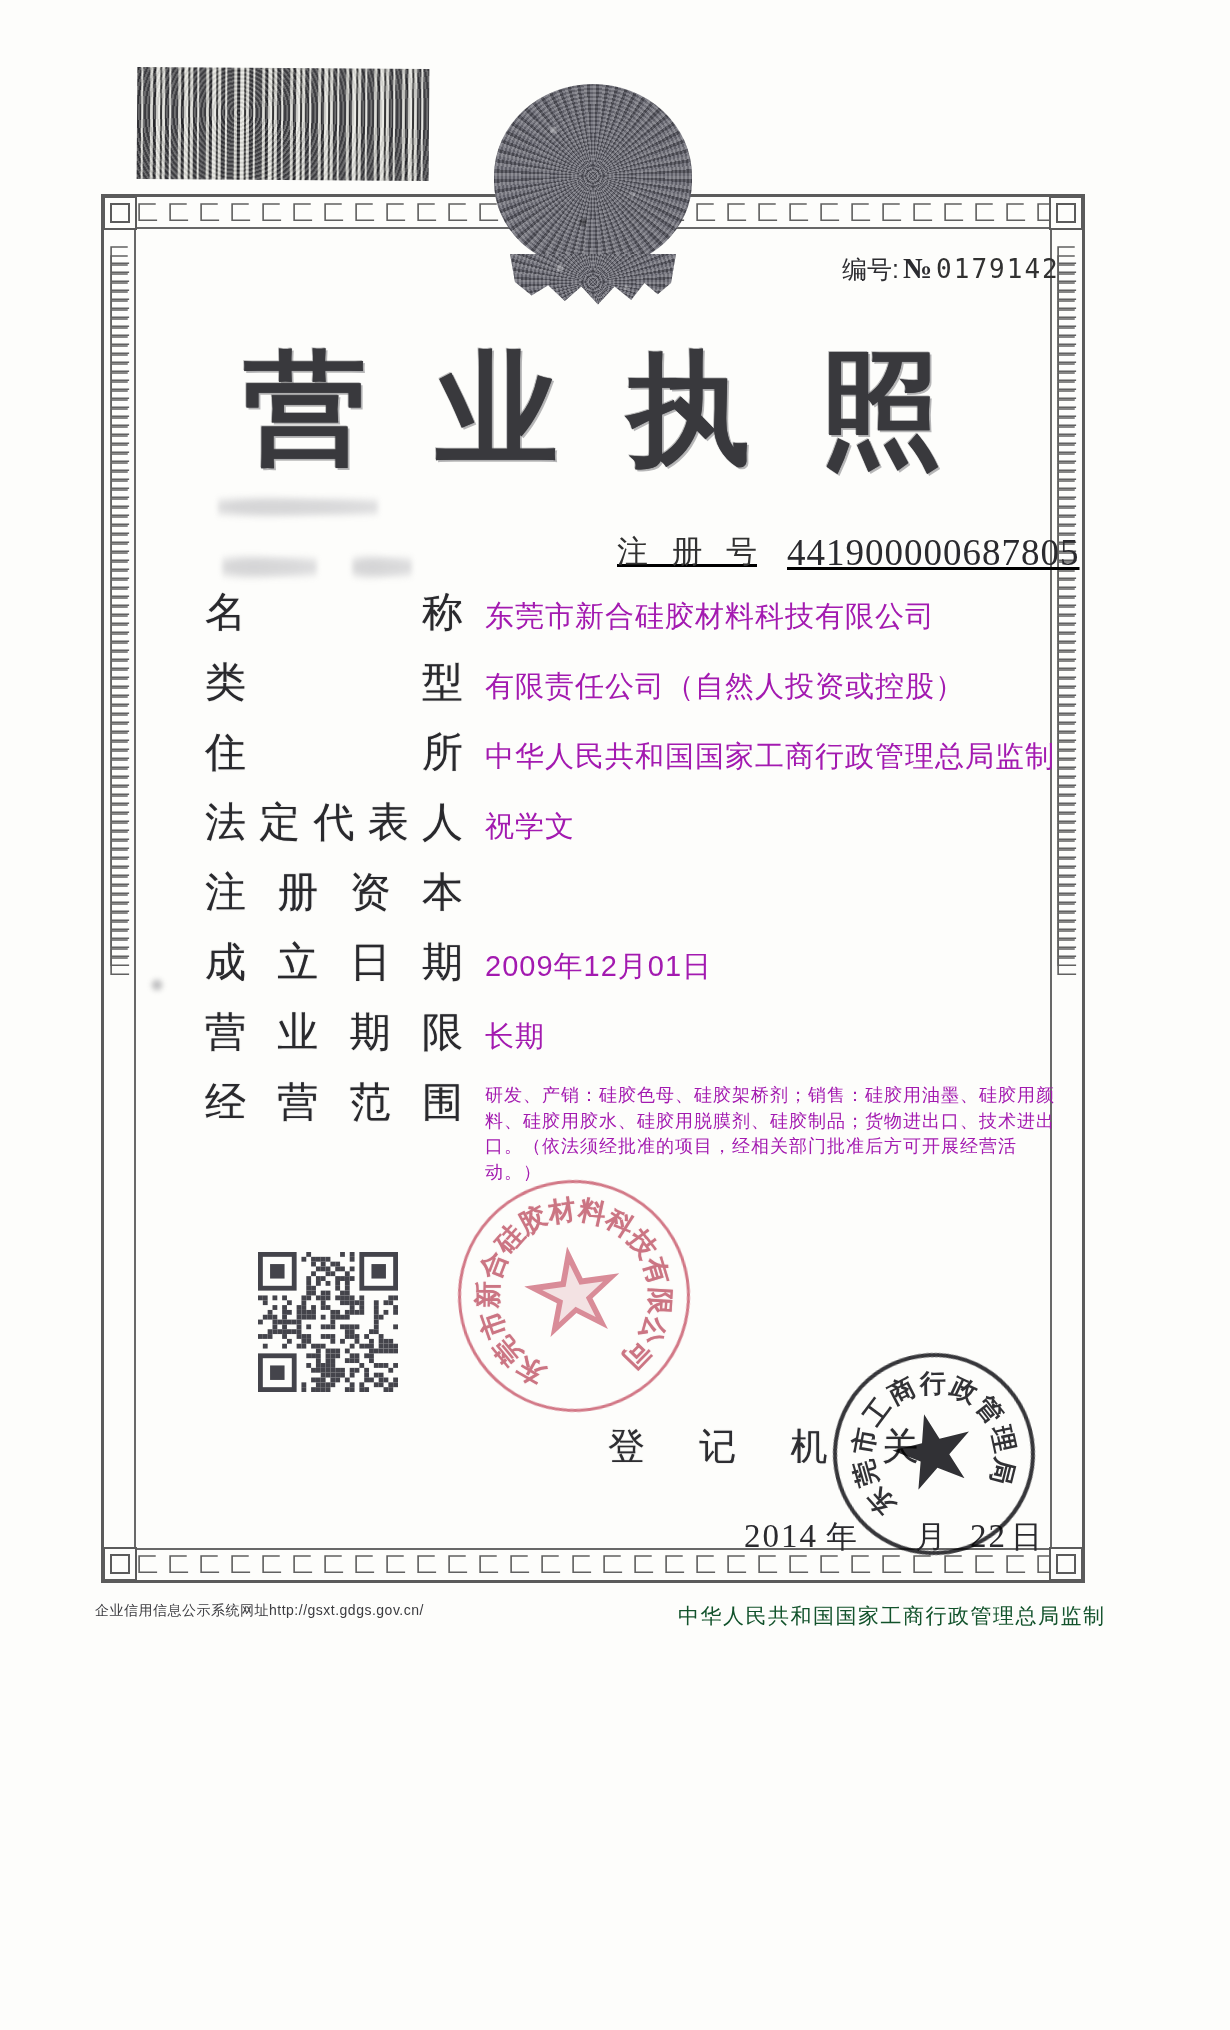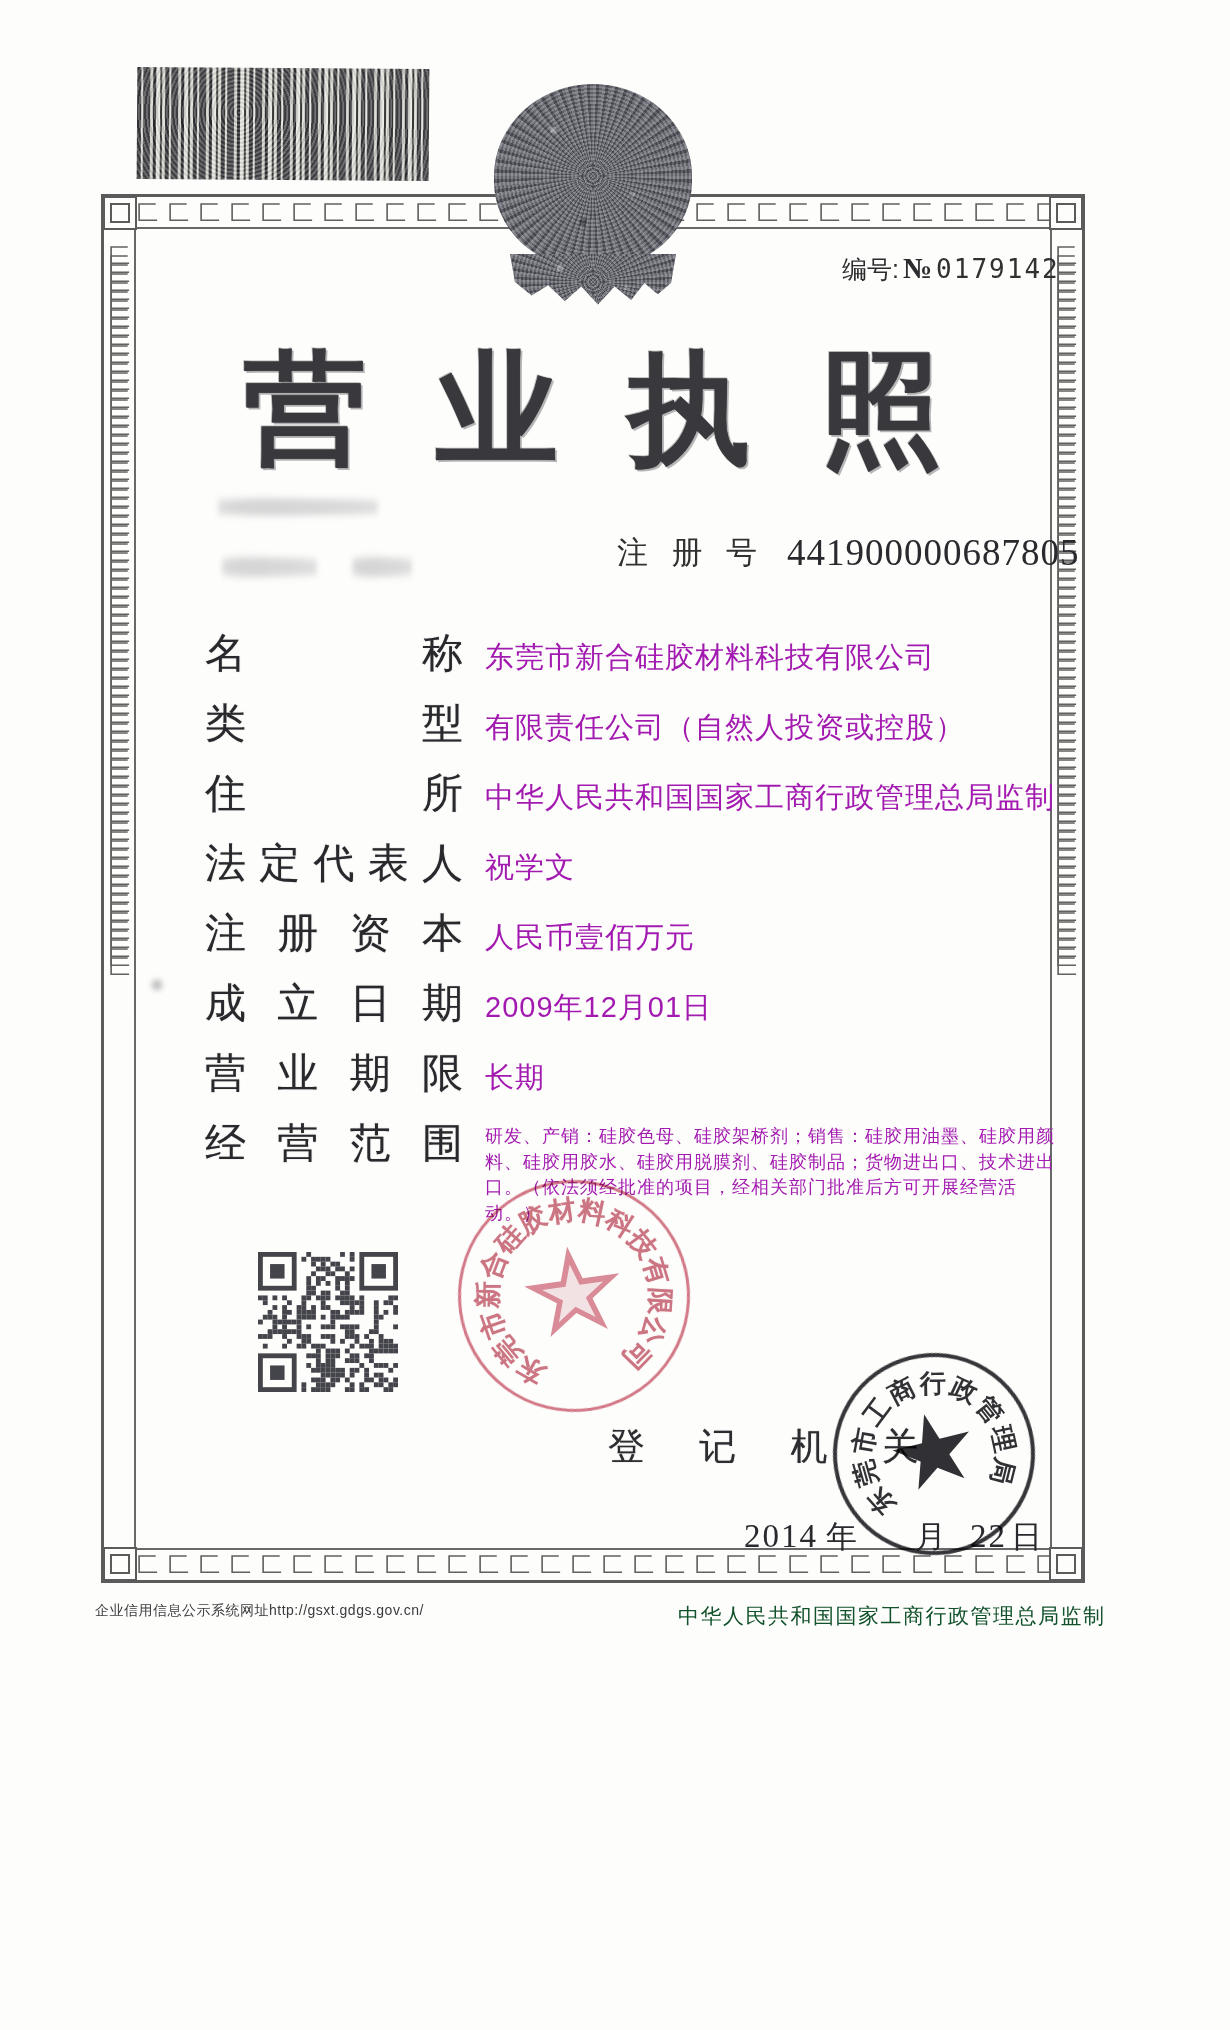--- a/index.html
+++ b/index.html
@@ -43,26 +43,26 @@
   .serial{position:absolute;left:842px;top:252px;z-index:3;display:flex;align-items:baseline;gap:4px;color:#2e2e32;font-size:25px;}
   .serial .no-symbol{font-family:"Liberation Serif",serif;font-weight:bold;font-size:29px;}
   .serial .no-digits{font-family:"DejaVu Sans Mono",monospace;font-size:26px;letter-spacing:2px;color:#333;}
 
   
   .title{position:absolute;left:101px;width:984px;top:338px;z-index:3;display:flex;justify-content:center;gap:70px;
     font-size:122px;line-height:1.18;font-weight:800;color:#3a3a3e;
     text-shadow:0 0 1px #3a3a3e, 2px 2px 0 rgba(58,58,62,.35), -1px -1px 0 rgba(58,58,62,.3);}
 
   
-  .regline{position:absolute;left:617px;top:531px;z-index:3;display:flex;align-items:flex-end;}
+  .regline{position:absolute;left:617px;top:531px;z-index:3;display:flex;align-items:flex-start;text-decoration:underline;}
   .reg-label{width:140px;font-size:31px;color:#333;text-align:justify;text-align-last:justify;margin-right:30px;flex:0 0 140px;}
   .reg-no{font-family:"Liberation Serif",serif;font-size:37px;color:#2c2c30;letter-spacing:1px;}
 
   
-  .fields{position:absolute;left:205px;top:628px;width:860px;z-index:3;}
+  .fields{position:absolute;left:205px;top:587px;width:860px;z-index:3;}
   .row{display:flex;align-items:flex-start;height:70px;}
   .row .label{flex:0 0 258px;width:258px;font-size:41px;line-height:50px;color:#2b2b2f;text-align:justify;text-align-last:justify;
     text-shadow:0 0 1px rgba(43,43,47,.5);}
   .row .value{margin-left:22px;font-size:29px;color:#a21caf;padding-top:10px;letter-spacing:1px;}
   .row.scope{height:auto;}
   .row.scope .value{font-size:18px;line-height:1.42;width:580px;padding-top:6px;letter-spacing:1px;}
 
   
   .qr{position:absolute;left:258px;top:1252px;width:140px;height:140px;z-index:3;filter:blur(.4px);}
 
@@ -159,21 +159,20 @@
     <div class="row">
       <span class="label">住所</span>
       <span class="value">中华人民共和国国家工商行政管理总局监制</span>
     </div>
     <div class="row">
       <span class="label">法定代表人</span>
       <span class="value">祝学文</span>
     </div>
     <div class="row">
       <span class="label">注册资本</span>
-      <span class="value">人民币壹佰万元</span>
     </div>
     <div class="row">
       <span class="label">成立日期</span>
       <span class="value">2009年12月01日</span>
     </div>
     <div class="row">
       <span class="label">营业期限</span>
       <span class="value">长期</span>
     </div>
     <div class="row scope">

